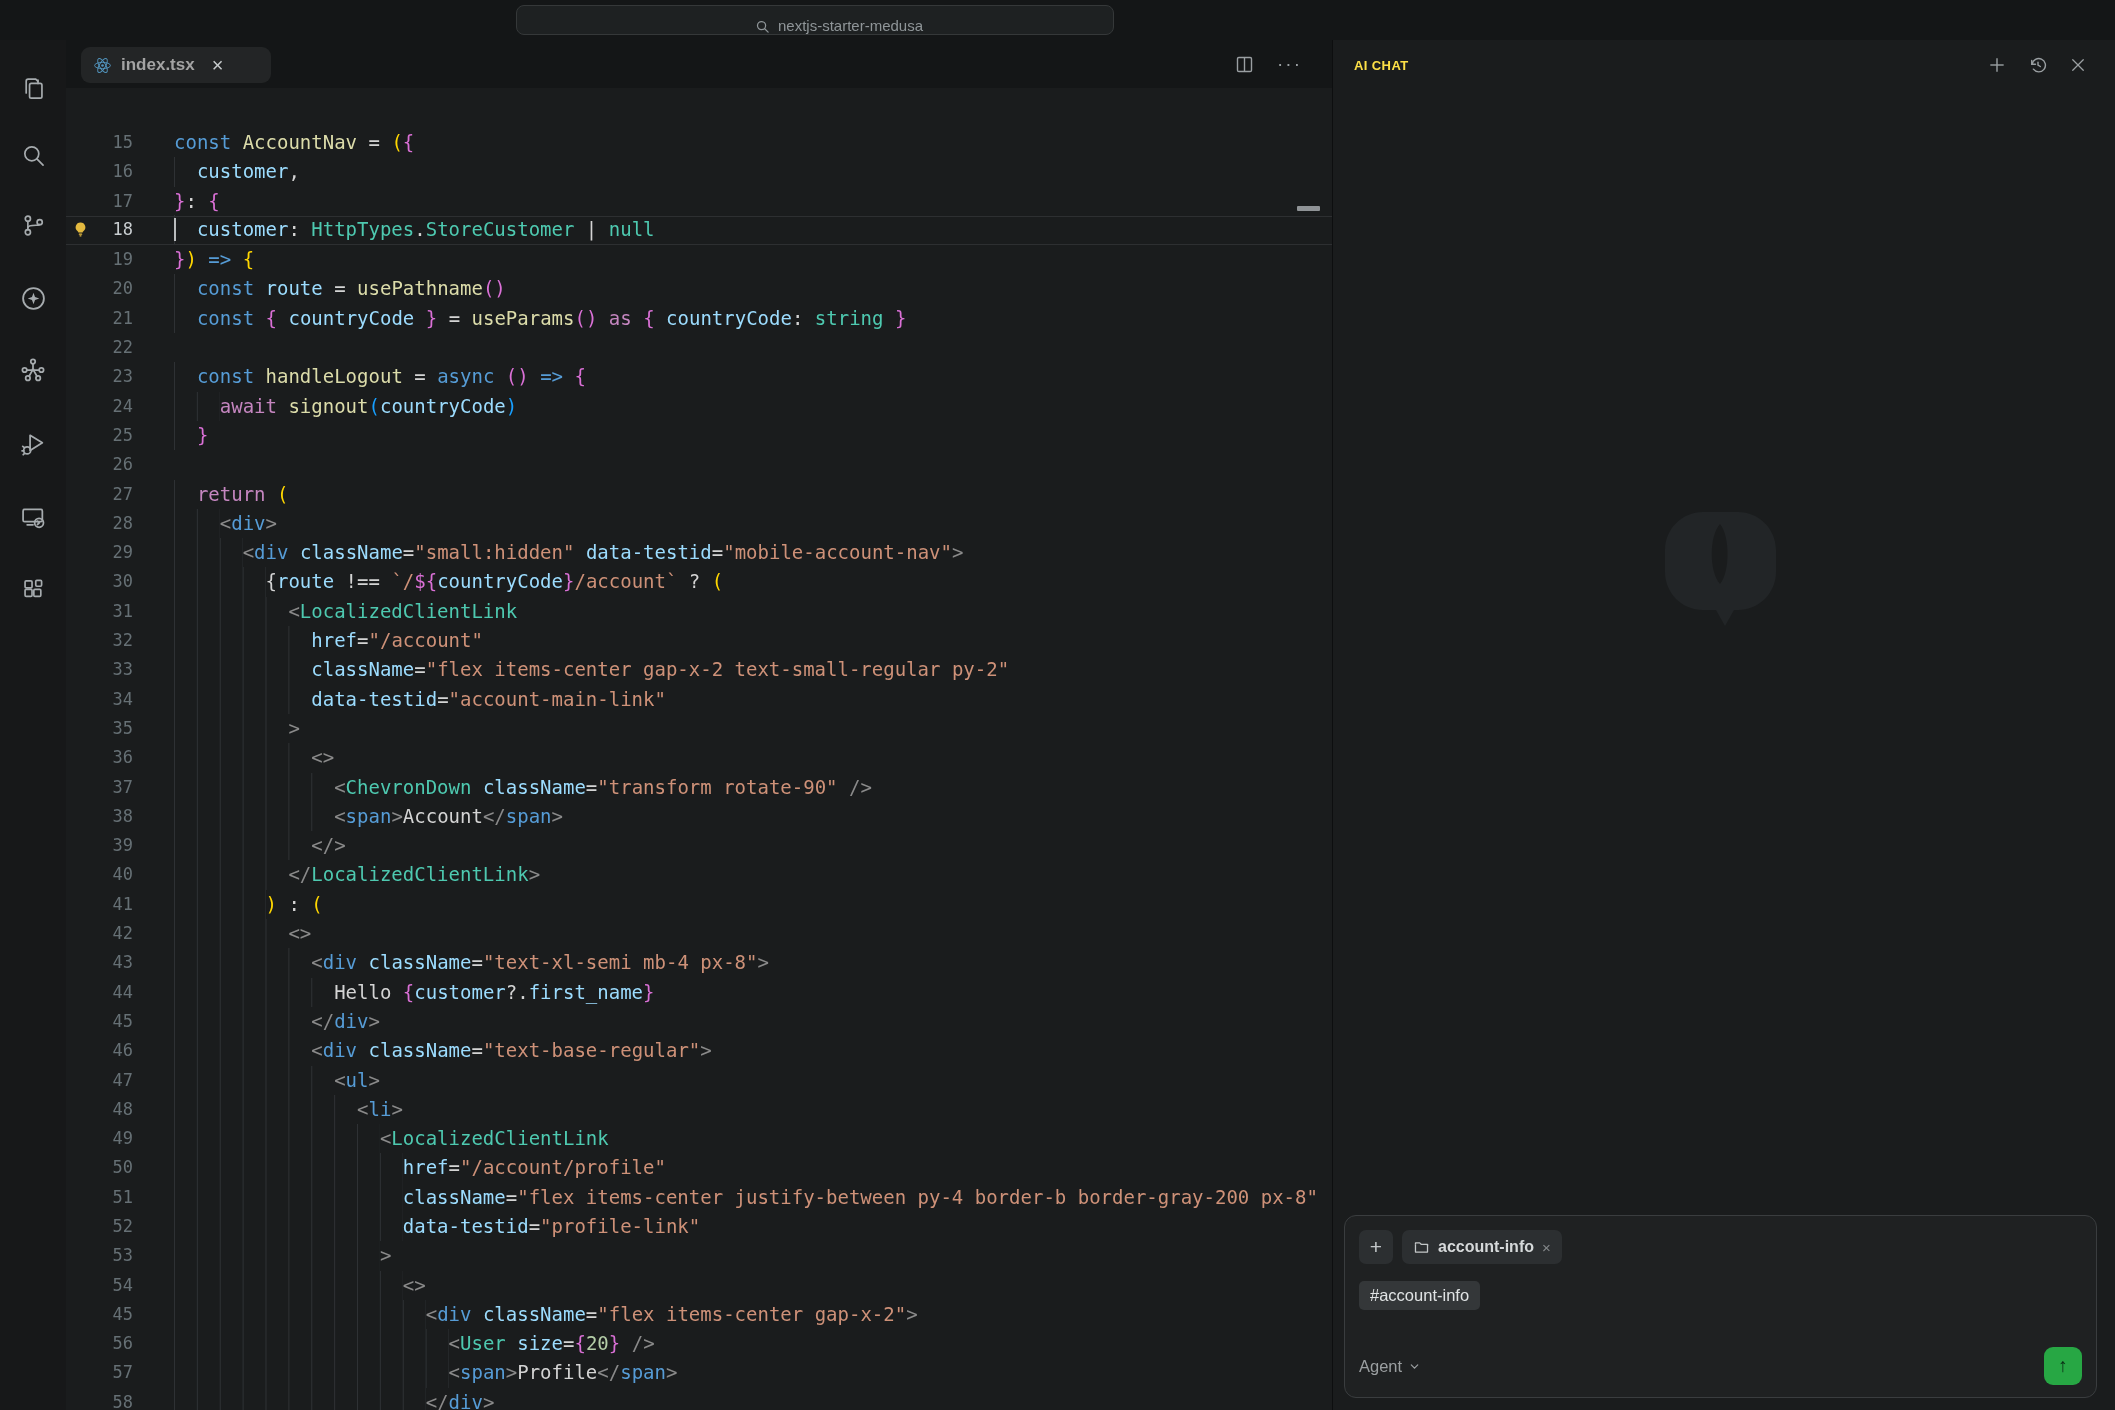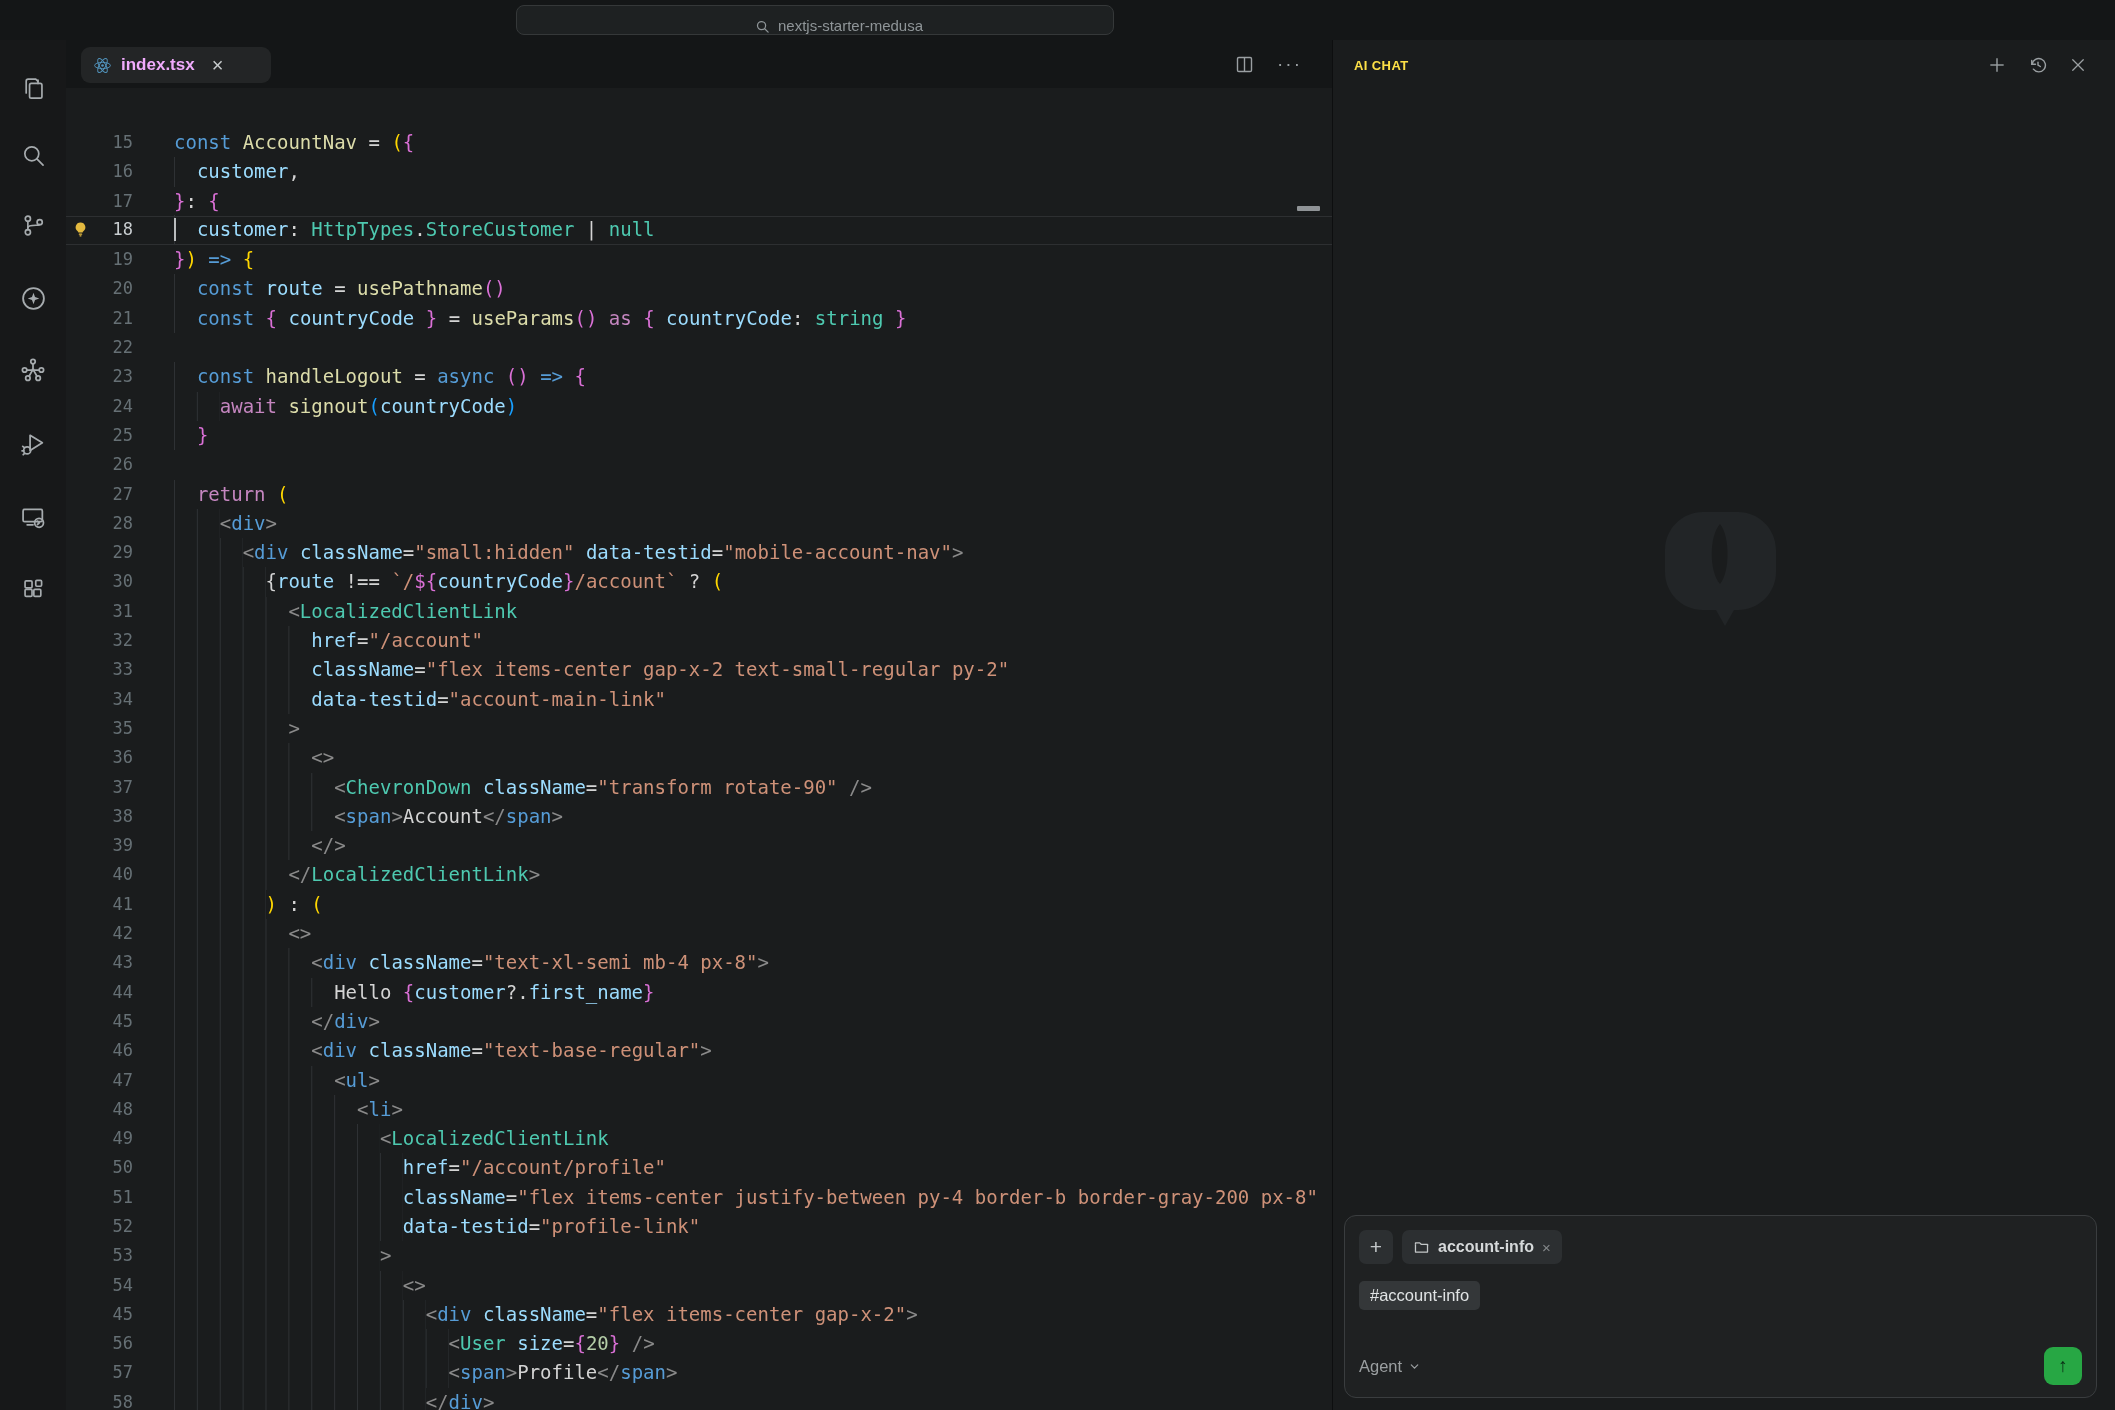--- a/index.html
+++ b/index.html
@@ -27,21 +27,21 @@
   .act-item svg{stroke:#a6abae;fill:none;stroke-width:1.5;stroke-linecap:round;stroke-linejoin:round;}
 
   
   .main{position:absolute;left:66px;top:40px;width:1266px;height:1370px;background:#1a1c1d;overflow:hidden;}
   .tabbar{position:absolute;left:0;top:0;width:1266px;height:48px;background:#141617;}
   .tab{
     position:absolute;left:15px;top:7px;height:36px;min-width:190px;
     background:#232526;border-radius:9px;display:flex;align-items:center;
     padding:0 14px 0 12px;gap:9px;cursor:pointer;
   }
-  .tab-label{color:#f0abfc;font-size:17px;font-weight:bold;}
+  .tab-label{color:#a3a3a3;font-size:17px;font-weight:bold;}
   .tab-close{color:#c7cbcc;font-size:20px;line-height:1;margin-left:8px;cursor:pointer;}
   .tab-actions{position:absolute;right:30px;top:0;height:48px;display:flex;align-items:center;gap:22px;}
   .tab-actions .tb-btn{cursor:pointer;display:flex;align-items:center;color:#9a9fa2;}
   .dots{font-size:19px;letter-spacing:2px;color:#9a9fa2;}
 
   
   .editor{position:absolute;left:0;top:48px;width:1266px;height:1322px;padding-top:40px;overflow:hidden;}
   .line{display:flex;height:29.3px;position:relative;width:1266px;align-items:flex-end;}
   .line.active{border-top:1px solid #2d2f31;border-bottom:1px solid #2d2f31;}
   .gutter{

